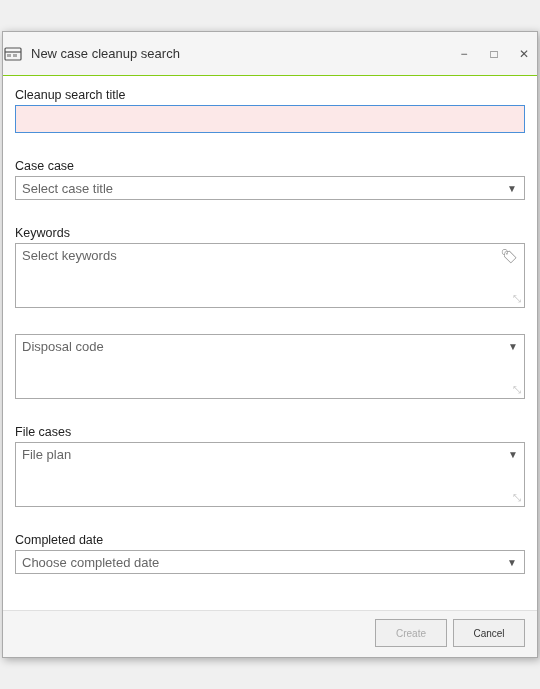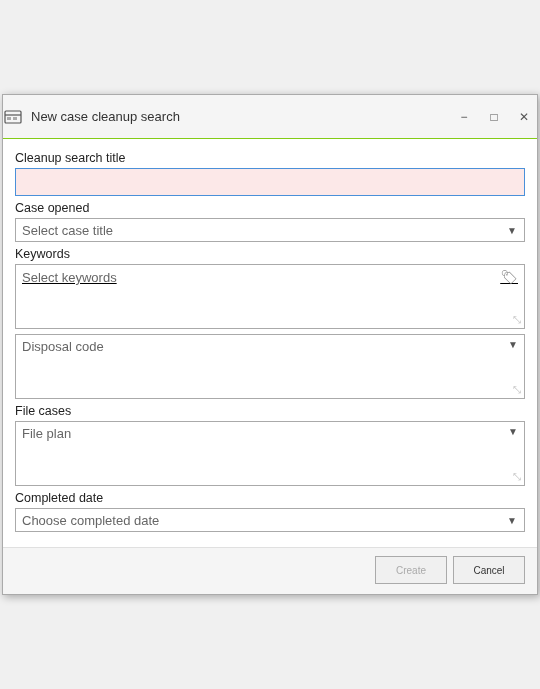--- a/index.html
+++ b/index.html
@@ -72,21 +72,21 @@
       line-height: 1.5;
       margin-bottom: 12px;
     }
     .field-label {
       font-size: 12.5px;
       color: #222;
       margin-bottom: 3px;
       margin-top: 0;
     }
     .field-group {
-      margin-bottom: 5px;
+      margin-bottom: 26px;
     }
     .text-input {
       width: 100%;
       height: 28px;
       border: 1.5px solid #4a90d9;
       padding: 3px 6px;
       font-size: 13px;
       background: #fce8e8;
       color: #333;
       outline: none;
@@ -118,25 +118,24 @@
     }
     .multiline-box {
       width: 100%;
       border: 1px solid #aaa;
       background: #fff;
       position: relative;
       min-height: 65px;
     }
     .multiline-box-header {
       display: flex;
-      align-items: flex-end;
+      align-items: flex-start;
       justify-content: space-between;
       padding: 4px 6px;
       border-bottom: none;
-      text-decoration: underline;
     }
     .multiline-box-placeholder {
       color: #666;
       font-size: 13px;
     }
     .multiline-box-tag-icon {
       color: #888;
       font-size: 14px;
     }
     .multiline-box-resize {
@@ -148,20 +147,21 @@
     }
     .multiline-select-box {
       width: 100%;
       border: 1px solid #aaa;
       background: #fff;
       position: relative;
       min-height: 65px;
     }
     .multiline-select-header {
       display: flex;
+      align-items: center;
       justify-content: space-between;
       padding: 4px 6px;
     }
     .multiline-select-placeholder {
       color: #666;
       font-size: 13px;
     }
     .multiline-select-chevron {
       color: #555;
       font-size: 10px;
@@ -226,21 +226,21 @@
 
   <div class="content">
 
 
     <div class="field-group">
       <div class="field-label">Cleanup search title</div>
       <input class="text-input" type="text" value="" style="">
     </div>
 
     <div class="field-group">
-      <div class="field-label">Case opened</div>
+      <div class="field-label">Case case</div>
       <div class="select-wrapper">
         <select class="select-input">
           <option value="">Select case title</option>
         </select>
         <span class="chevron">▼</span>
       </div>
     </div>
 
     <div class="field-group">
       <div class="field-label">Keywords</div>

